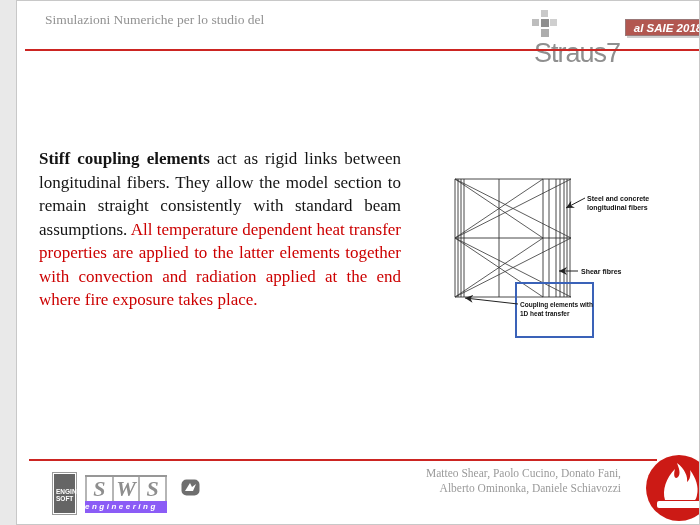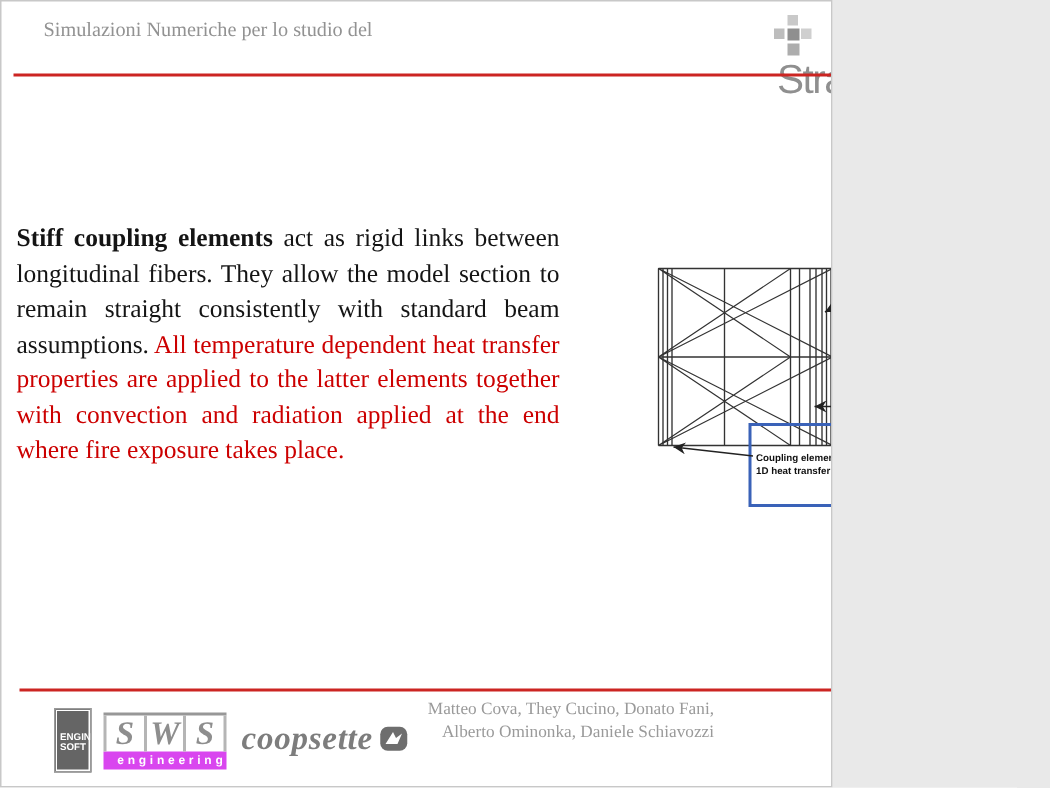--- a/index.html
+++ b/index.html
@@ -1,51 +1,51 @@
 <!DOCTYPE html>
 <html><head>
 <meta charset="utf-8">
 <style>
   html,body{margin:0;padding:0;background:#e9e9e9;}
-  .slide{position:relative;width:555px;height:525px;background:#ffffff;border:1px solid #c8c8c8;
-         overflow:hidden;font-family:"Liberation Serif",serif;box-sizing:border-box;}
+  .slide{position:relative;width:684px;height:525px;background:#ffffff;border:1px solid #c8c8c8;
+         overflow:hidden;font-family:"Liberation Serif",serif;box-sizing:border-box;margin-left:16px;}
 
   
   .slide-title{position:absolute;left:28px;top:10px;font-size:13.5px;line-height:17px;color:#929292;}
   .rule-top{position:absolute;left:8px;top:48px;width:690px;height:2px;background:#cc2522;}
   .straus-logo{position:absolute;left:514px;top:8px;display:flex;align-items:flex-start;flex-direction:column;}
   .straus-text{font-family:"Liberation Sans",sans-serif;font-size:27px;color:#8f8f8f;
                letter-spacing:-1px;line-height:28px;margin-left:3px;}
   .saie-badge{position:absolute;left:608px;top:18px;width:86px;height:17px;background:#b25750;
               color:#ffffff;font-family:"Liberation Sans",sans-serif;font-size:11.5px;font-weight:bold;
               font-style:italic;text-align:center;line-height:17px;border:1px solid #977;
               box-shadow:2px 2px 0 #cfcfcf;box-sizing:border-box;}
 
   
-  .para{position:absolute;left:10px;top:146px;width:362px;font-size:17px;line-height:23.5px;
+  .para{position:absolute;left:22px;top:146px;width:362px;font-size:17px;line-height:23.5px;
         text-align:justify;color:#141414;margin:0;}
   .para .red{color:#cc0000;}
 
   
   .diagram{position:absolute;left:420px;top:160px;}
 
   
   .rule-bottom{position:absolute;left:12px;top:458px;width:628px;height:2px;background:#cc2522;}
   .enginsoft{position:absolute;left:35px;top:471px;width:25px;height:43px;background:#656565;
              border:1px solid #9a9a9a;box-shadow:inset 0 0 0 1px #fff;box-sizing:border-box;
              color:#ffffff;font-family:"Liberation Sans",sans-serif;font-size:6.5px;font-weight:bold;
              line-height:7px;padding:15px 0 0 3px;}
   .sws{position:absolute;left:68px;top:474px;width:82px;}
   .sws-letters{display:flex;border-top:2px solid #979797;}
   .sws-letters span{flex:1;text-align:center;font-family:"Liberation Serif",serif;font-weight:bold;
                     font-style:italic;font-size:22px;line-height:24px;color:#8e8e8e;
                     border-right:2px solid #b5b5b5;}
   .sws-letters span:first-child{border-left:2px solid #b5b5b5;}
-  .sws-sub{background:#d946ef;color:#ffffff;font-family:"Liberation Sans",sans-serif;font-size:8px;
-           font-weight:bold;letter-spacing:2.5px;text-align:right;line-height:12px;height:12px;}
+  .sws-sub{background:#8b5cf6;color:#ffffff;font-family:"Liberation Sans",sans-serif;font-size:8px;
+           font-weight:bold;letter-spacing:2.5px;text-align:left;line-height:12px;height:12px;font-style:italic;}
   .coopsette{position:absolute;left:160px;top:478px;display:flex;align-items:center;}
   .coopsette-text{font-family:"Liberation Serif",serif;font-style:italic;font-weight:bold;
                   font-size:22px;color:#7d7d7d;letter-spacing:0.5px;}
   .coopsette-mark{margin-left:4px;}
   .authors{position:absolute;right:78px;top:465px;text-align:right;font-size:11.5px;line-height:14.5px;
            color:#9a9a9a;}
   .flame-logo{position:absolute;left:628px;top:452px;}
 </style>
 </head>
 <body>
@@ -119,29 +119,28 @@
   <div class="sws">
     <div class="sws-letters">
       <span>S</span>
       <span>W</span>
       <span>S</span>
     </div>
     <div class="sws-sub">engineering</div>
   </div>
 
   <div class="coopsette">
-    <span class="coopsette-text">coopsette</span>
     <svg class="coopsette-mark" width="19" height="17" viewBox="0 0 19 17">
       <rect x="0.5" y="0.5" width="18" height="16" rx="5" fill="#6e6e6e"></rect>
       <path d="M4,12 L9,4 L11,8 L15,5 L12,12 Z" fill="#ffffff"></path>
     </svg>
   </div>
 
   <div class="authors">
-    <div>Matteo Cova, They Cucino, Donato Fani,</div>
+    <div>Matteo Shear, Paolo Cucino, Donato Fani,</div>
     <div>Alberto Ominonka, Daniele Schiavozzi</div>
   </div>
 
   <svg class="flame-logo" width="70" height="70" viewBox="0 0 70 70">
     <circle cx="34" cy="35" r="33" fill="#cc1a15"></circle>
     <path fill="#ffffff" d="M20,47 C17,37 21,25 30,16 C28,23 30,27 33,24 C36,21 34,15 32,10
              C40,16 43,24 42,29 C45,27 46,21 45,17 C51,25 54,34 52,42
              C51.5,44.5 51,46 50,47 Z"></path>
     <rect x="12" y="48" width="45" height="7" rx="2" fill="#ffffff"></rect>
   </svg>

